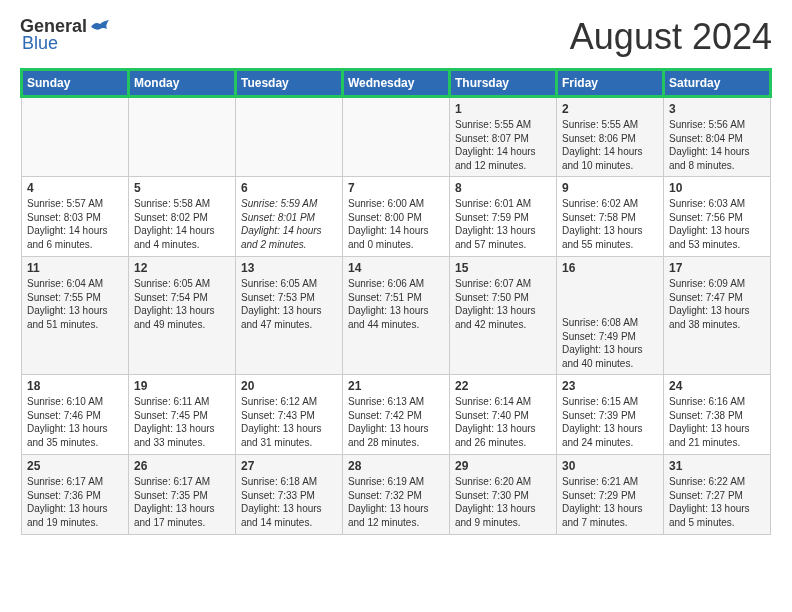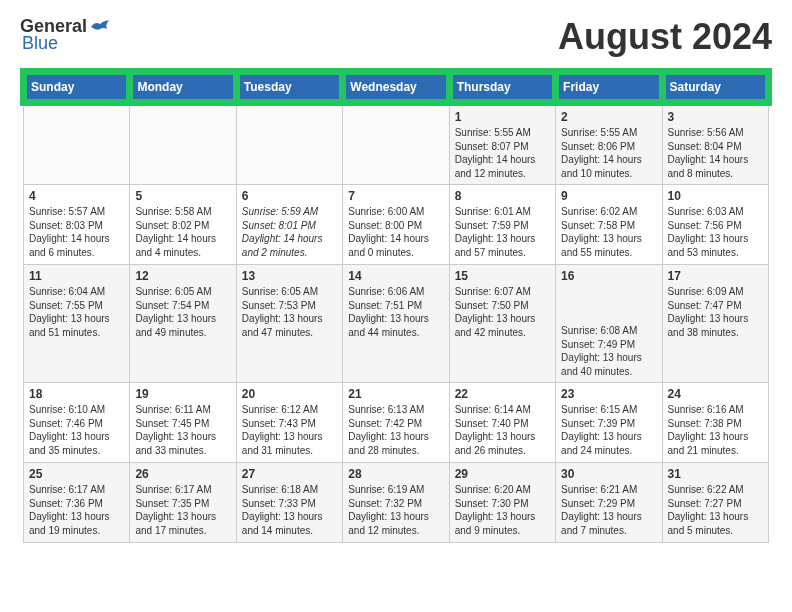--- a/index.html
+++ b/index.html
@@ -19,40 +19,40 @@
     .logo {
       display: flex;
       flex-direction: column;
       align-items: flex-start;
     }
     .title-section {
       text-align: right;
     }
     .month-year {
       font-size: 36px;
-      font-weight: bold;
+      font-weight: normal;
       color: #333;
     }
     .location {
       font-size: 16px;
       color: #555;
     }
     table {
       width: 100%;
       border-collapse: collapse;
       table-layout: fixed;
     }
     thead tr th {
       background-color: #2d6bb5;
       color: #fff;
       font-size: 12px;
       font-weight: bold;
       padding: 5px 4px;
       text-align: left;
-      border: 7px solid #22c55e;
+      border: 3px solid #22c55e;
     }
     tbody tr td {
       border: 1px solid #ccc;
       vertical-align: top;
       padding: 4px 5px;
       font-size: 10px;
       color: #333;
       height: 80px;
     }
     tbody tr:nth-child(odd) td {

